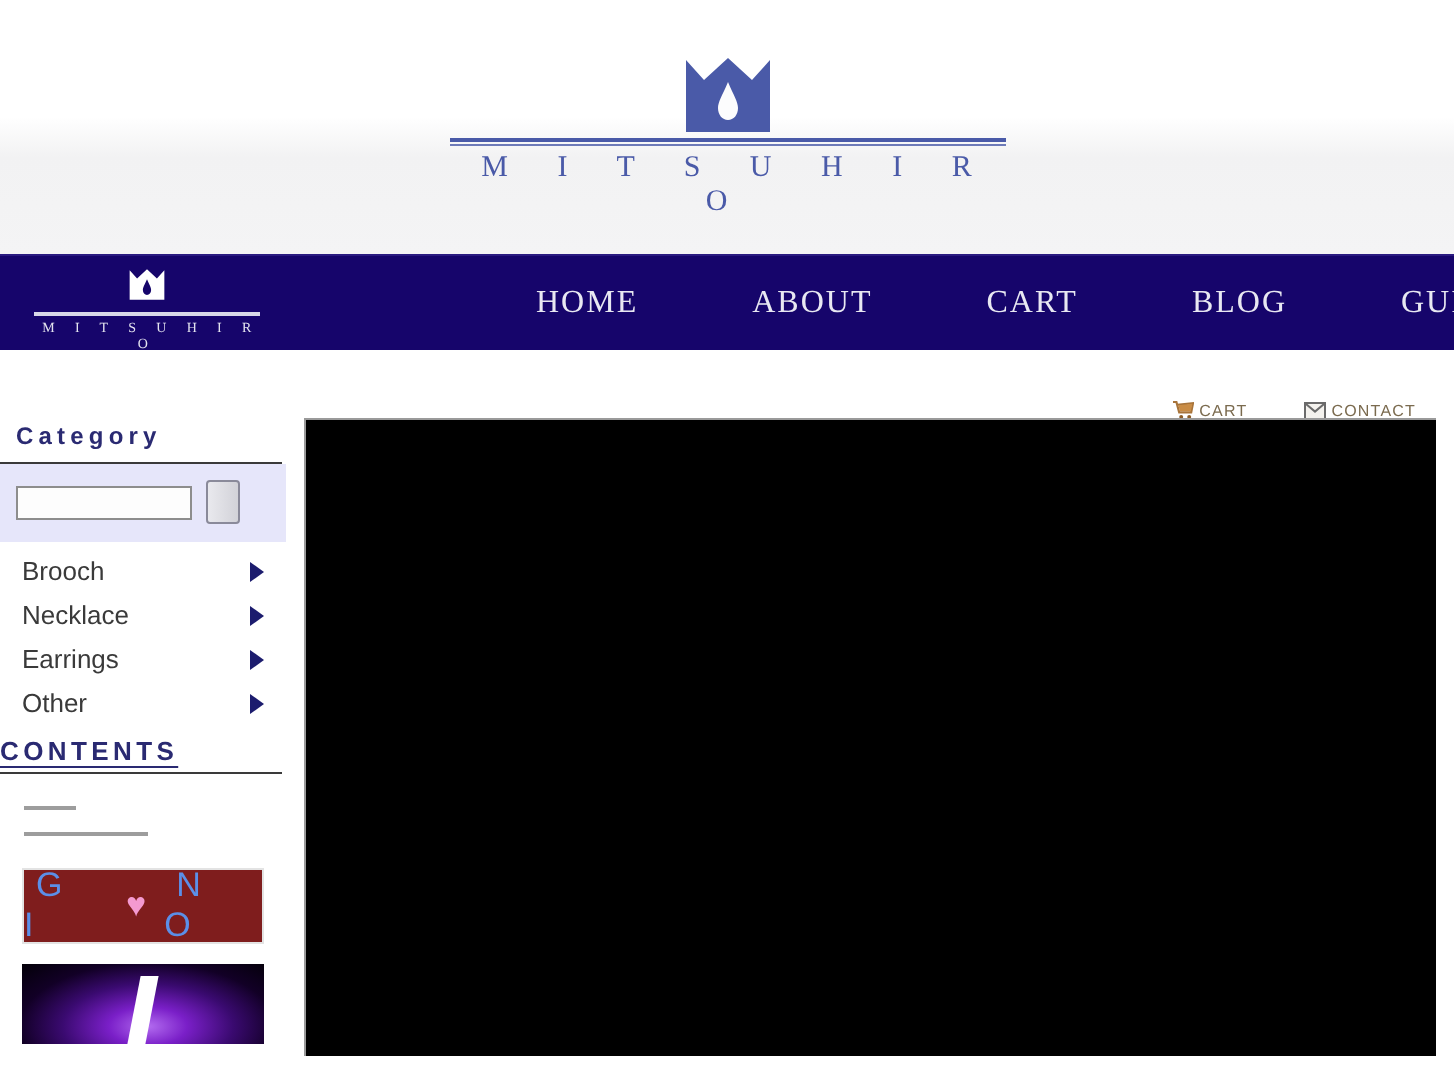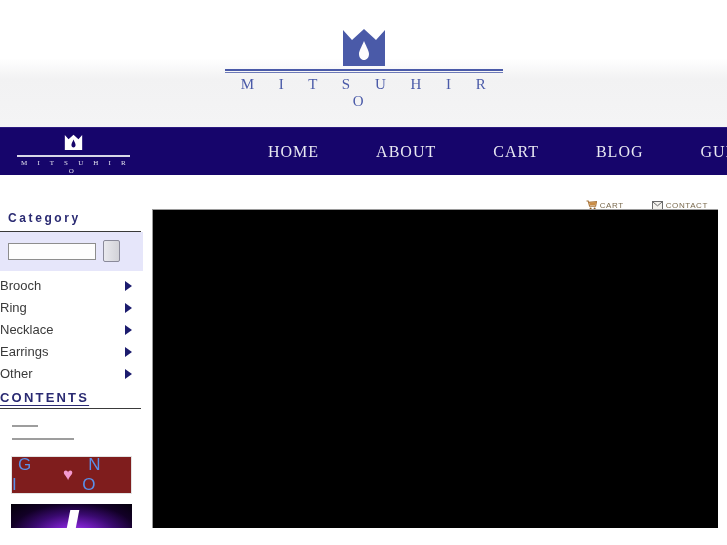--- a/index.html
+++ b/index.html
@@ -102,21 +102,21 @@
     background: #fdfdfd; font-size: 10px; padding: 0 3px;
     font-family: "Liberation Sans", sans-serif; outline: none;
   }
   .search-btn {
     width: 17px; height: 22px; border: 1px solid #8a8a9a;
     background: linear-gradient(to right, #e9e9ee 0%, #d2d2d8 100%);
     border-radius: 2px; cursor: pointer;
   }
   .cat-list { padding-top: 3px; }
   .cat-item {
-    position: relative; height: 22px; 
+    position: relative; height: 22px; padding-left: 11px;
     display: flex; align-items: center; cursor: pointer; text-align: right;
   }
   .cat-label {
     font-family: "Liberation Sans", sans-serif;
     font-size: 13px; color: #3a3a3a;
   }
   .cat-arrow {
     position: absolute; right: 11px; top: 7px;
     width: 0; height: 0;
     border-left: 7px solid #1c1c6e;
@@ -221,24 +221,20 @@
       <input class="search-input" type="text" placeholder="" style="">
       <button class="search-btn"></button>
     </div>
 
     <div class="cat-list">
       <div class="cat-item">
         <span class="cat-label">Brooch</span>
         <span class="cat-arrow"></span>
       </div>
       <div class="cat-item">
-        <span class="cat-label">Ring</span>
-        <span class="cat-arrow"></span>
-      </div>
-      <div class="cat-item">
         <span class="cat-label">Necklace</span>
         <span class="cat-arrow"></span>
       </div>
       <div class="cat-item">
         <span class="cat-label">Earrings</span>
         <span class="cat-arrow"></span>
       </div>
       <div class="cat-item">
         <span class="cat-label">Other</span>
         <span class="cat-arrow"></span>

